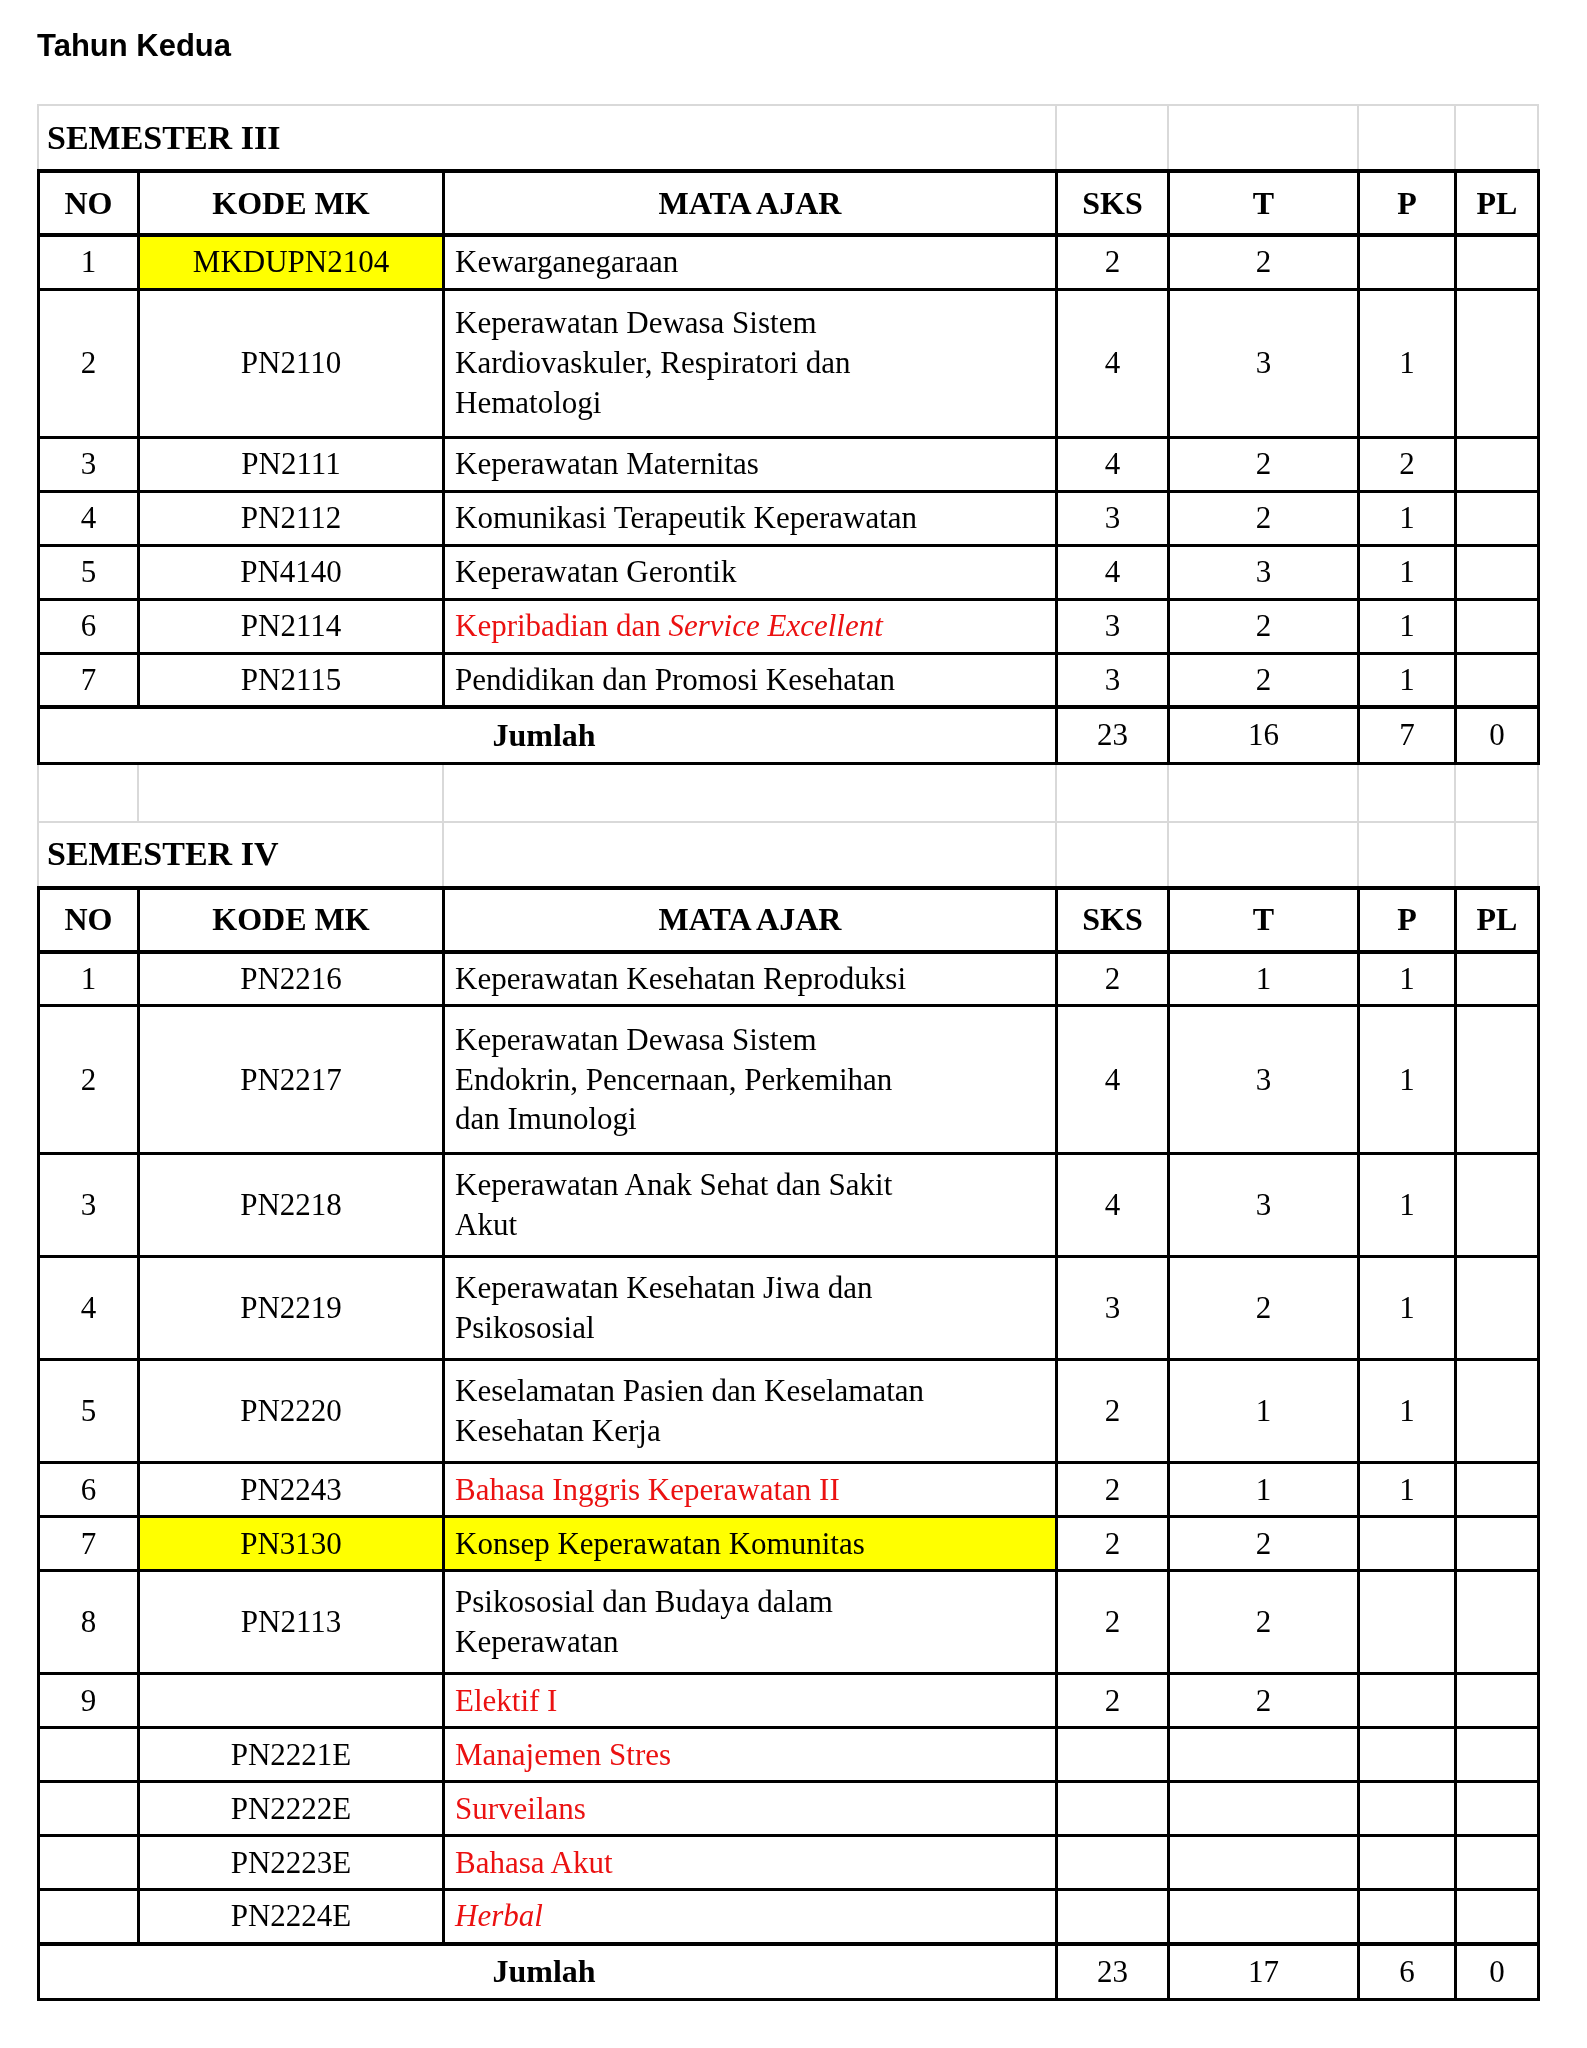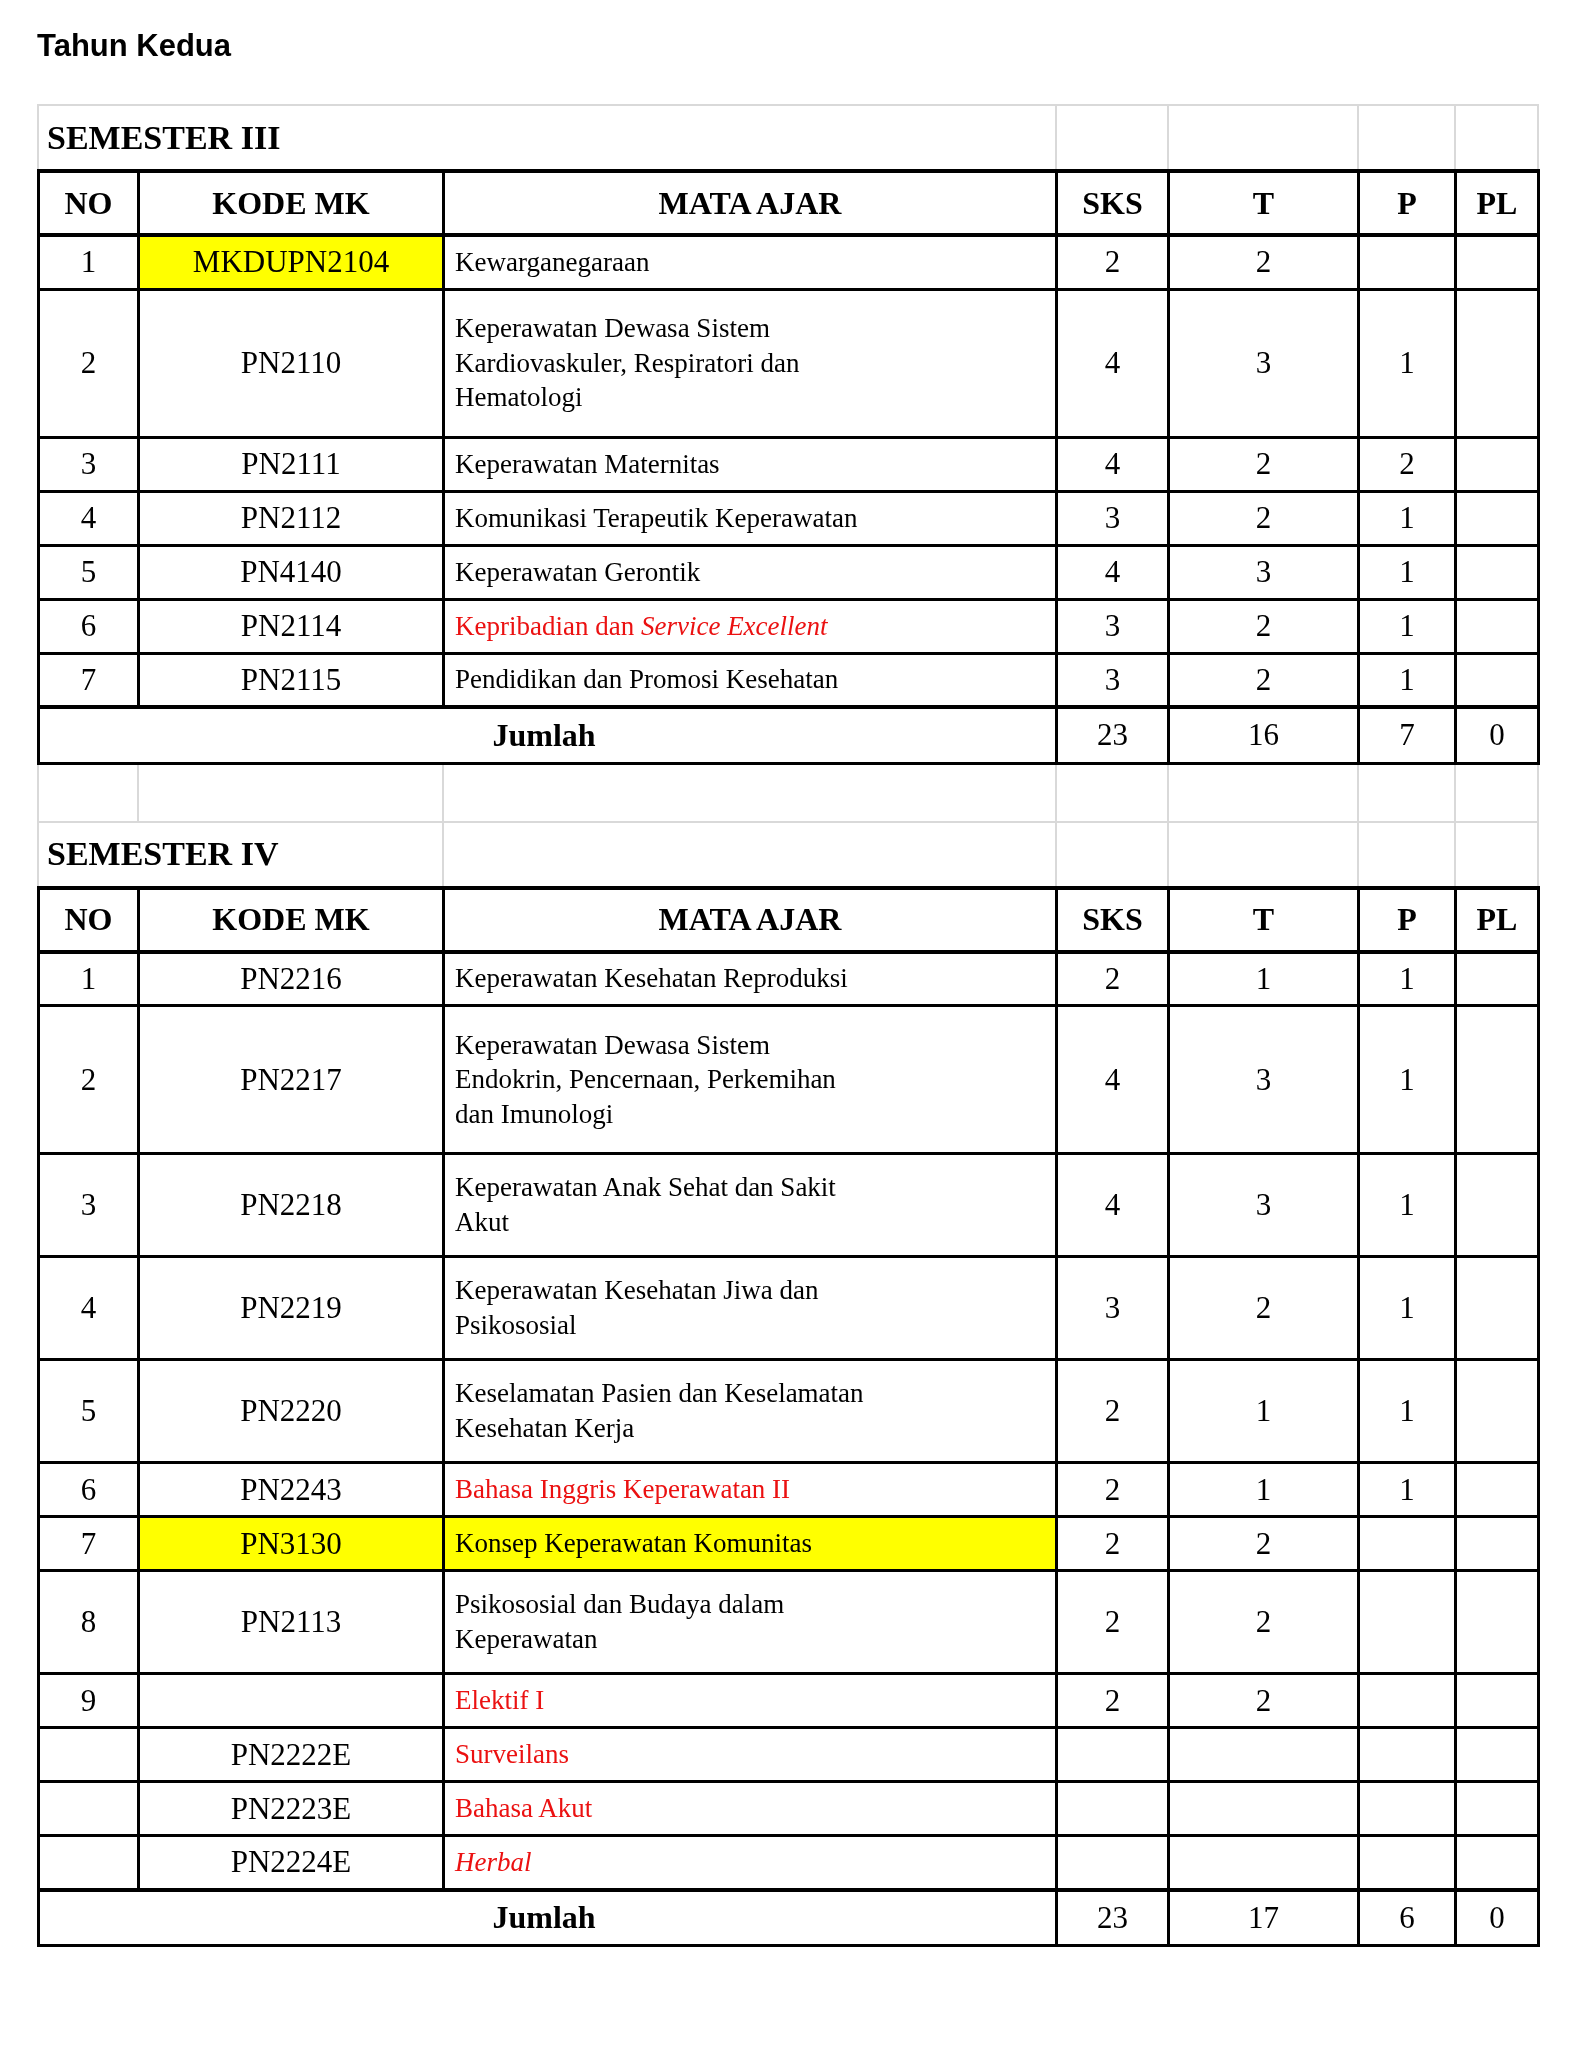--- a/index.html
+++ b/index.html
@@ -30,21 +30,21 @@
   
   .main { border:1px solid #15803d; }
   .main th, .main td { border:3px solid #000; }
   .main thead th {
     font-size:32px; font-weight:bold; text-align:center; vertical-align:middle;
     height:64px; border-top:4px solid #000; border-bottom:4px solid #000;
     padding:0 2px;
   }
   .c-no, .c-kode, .c-num { text-align:center; vertical-align:middle; font-size:31px; padding:0 2px; }
   .c-mata {
-    text-align:left; vertical-align:middle; font-size:27px;
+    text-align:left; vertical-align:middle; font-size:31px;
     white-space:pre-line; line-height:1.28; padding:2px 10px;
   }
   .main tr.jumlah td { border-top:4px solid #000; height:56px; }
   .jumlah-label { text-align:center; font-weight:bold; font-size:32px; padding-right:8px; vertical-align:middle; }
   .hl { background:var(--hl); }
   .red { color:var(--red); }
   i { font-style:italic; }
 </style>
 </head>
 <body>
@@ -323,20 +323,29 @@
             <td class="c-no">9</td>
             <td class="c-kode"></td>
             <td class="c-mata red">Elektif I</td>
             <td class="c-num">2</td>
             <td class="c-num">2</td>
             <td class="c-num"></td>
             <td class="c-num"></td>
           </tr>
           <tr style="height: 54px;">
             <td class="c-no"></td>
+            <td class="c-kode">PN2221E</td>
+            <td class="c-mata red">Manajemen Stres</td>
+            <td class="c-num"></td>
+            <td class="c-num"></td>
+            <td class="c-num"></td>
+            <td class="c-num"></td>
+          </tr>
+          <tr style="height: 54px;">
+            <td class="c-no"></td>
             <td class="c-kode">PN2222E</td>
             <td class="c-mata red">Surveilans</td>
             <td class="c-num"></td>
             <td class="c-num"></td>
             <td class="c-num"></td>
             <td class="c-num"></td>
           </tr>
           <tr style="height: 54px;">
             <td class="c-no"></td>
             <td class="c-kode">PN2223E</td>

